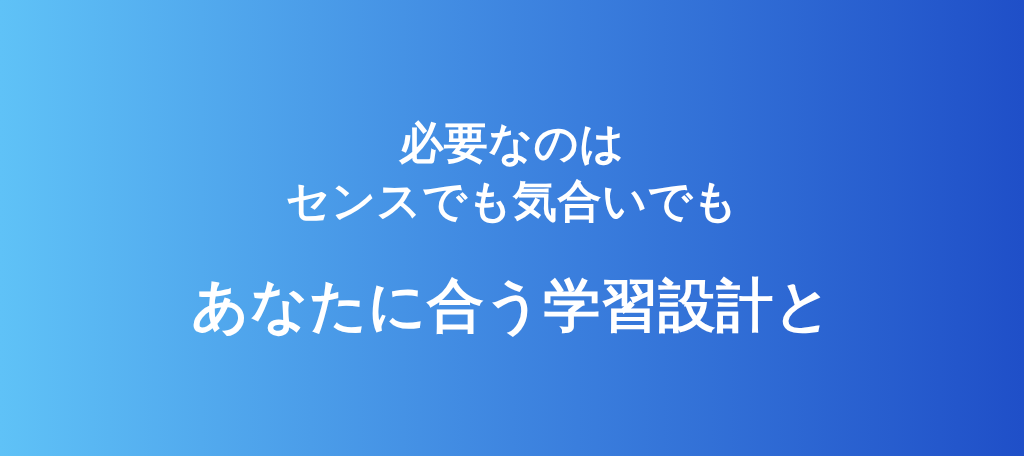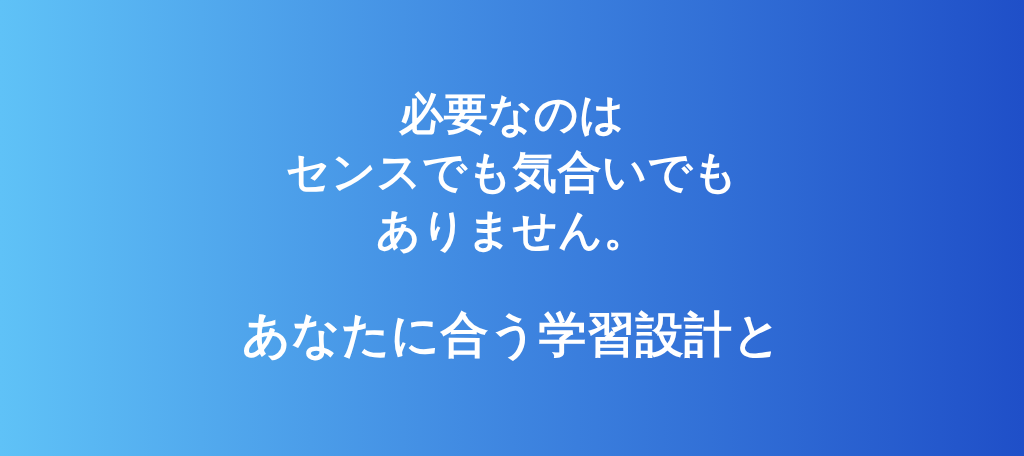--- a/index.html
+++ b/index.html
@@ -44,38 +44,37 @@
   }
 
   
   #paragraph-gap {
     height: 44px;
     width: 100%;
   }
 
   
   #para-secondary {
-    font-size: 48px;
+    font-size: 57px;
     line-height: 62px;
   }
 
   .text-line {
     display: block;
     white-space: nowrap;
   }
 </style>
 </head>
 <body>
 
 <div id="banner" style="background: linear-gradient(90deg, rgb(95, 194, 247) 0%, rgb(62, 133, 224) 50%, rgb(31, 79, 200) 100%);">
 
   <div id="para-primary" class="text-block" style="color: rgb(255, 255, 255);">
     <span class="text-line">必要なのは</span>
     <span class="text-line">センスでも気合いでも</span>
-    <span class="text-line">ありません。</span>
   </div>
 
   <div id="paragraph-gap"></div>
 
   <div id="para-secondary" class="text-block" style="color: rgb(255, 255, 255);">
     <span class="text-line">あなたに合う学習設計と</span>
   </div>
 
 </div>
 

